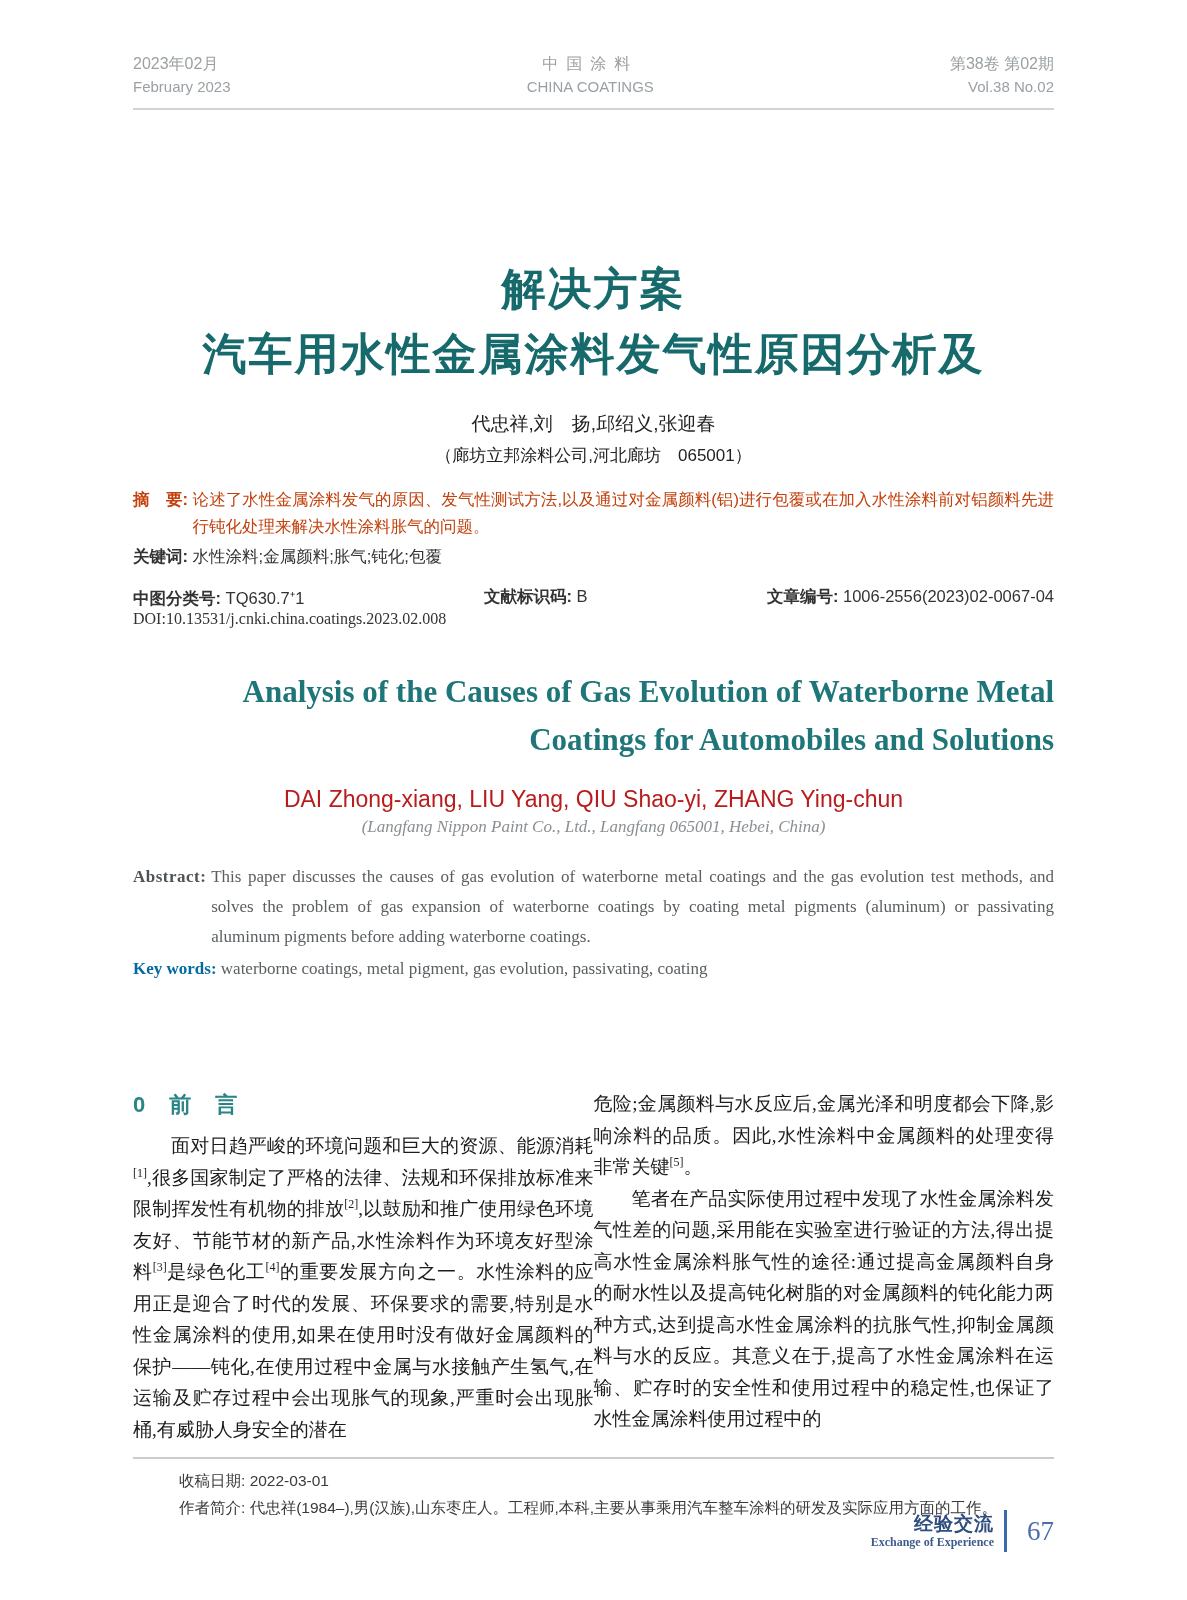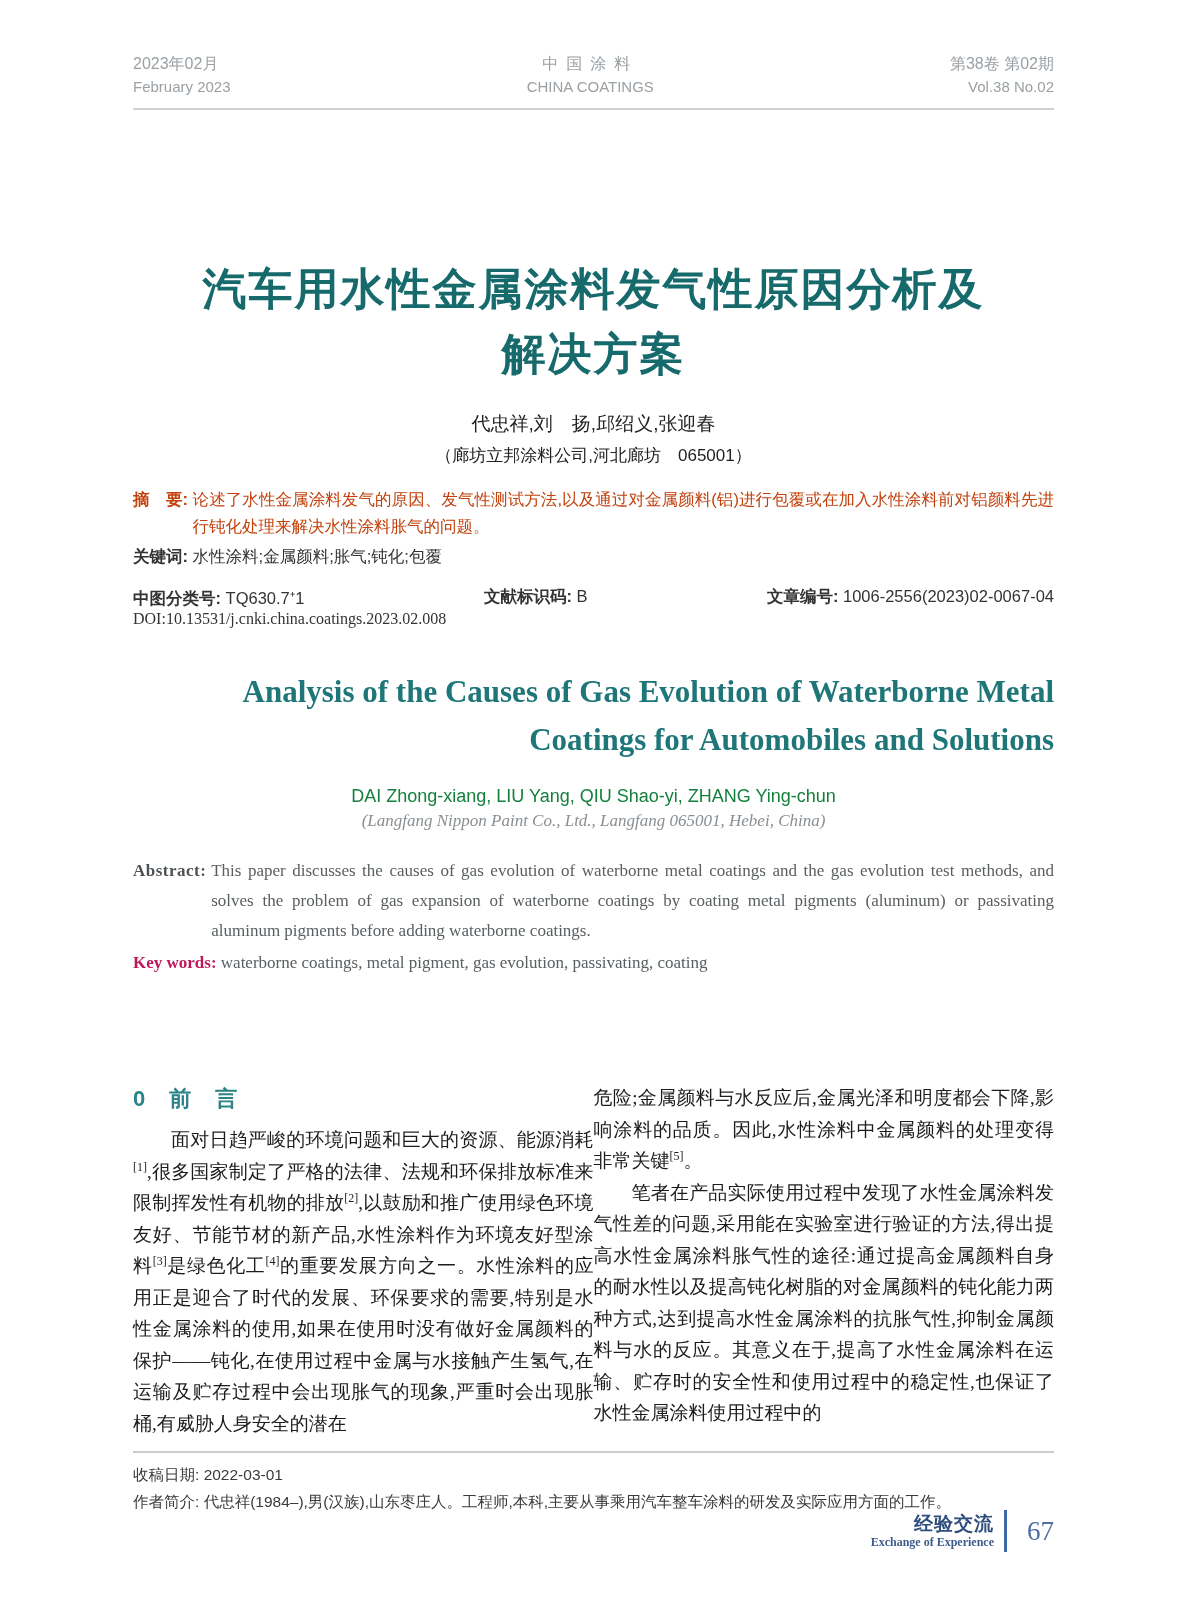--- a/index.html
+++ b/index.html
@@ -45,37 +45,37 @@
   .meta-row .lbl{font-weight:bold;}
   .doi{font-family:"Liberation Serif",serif;font-size:16px;color:#333;}
   
   .title-en{
     margin:40px 0 0 0;
     text-align:right;
     color:#1f7679;
     font-family:"Liberation Serif",serif;
     font-size:31px;font-weight:bold;line-height:48px;
   }
-  .authors-en{margin-top:22px;text-align:center;font-size:18px;color:#15803d;}
+  .authors-en{margin-top:22px;text-align:center;font-size:23px;color:#b91c1c;}
   .affil-en{margin-top:4px;text-align:center;font-family:"Liberation Serif",serif;font-style:italic;font-size:17px;color:#8a8f93;}
   .abs-en{margin-top:25px;display:flex;font-family:"Liberation Serif",serif;font-size:17px;line-height:30px;color:#595e61;}
   .abs-en .lbl{flex:0 0 auto;font-weight:bold;white-space:pre;color:#4d5256;letter-spacing:0.5px;}
   .abs-en .txt{text-align:justify;}
   .kw-en{margin-top:2px;font-family:"Liberation Serif",serif;font-size:17px;line-height:30px;color:#595e61;}
-  .kw-en .lbl{font-weight:bold;color:#be185d;}
+  .kw-en .lbl{font-weight:bold;color:#0369a1;}
   
   .body-cols{margin-top:104px;display:flex;}
   .col{flex:1 1 0;font-family:"Liberation Serif",serif;font-size:19px;line-height:31.5px;color:#1c1c1c;text-align:justify;}
   .sec-head{font-family:"Liberation Sans",sans-serif;color:#2b8486;font-size:22px;font-weight:bold;letter-spacing:1px;margin:2px 0 10px 0;line-height:30px;}
   .col p{margin:0;}
   .col p.indent{text-indent:2em;}
   sup{font-size:12px;line-height:0;}
   
   .footnote{margin-top:12px;border-top:2px solid #c9cdcf;padding-top:8px;font-size:15.5px;line-height:27px;color:#3a3a3a;}
-  .footnote .lbl{white-space:pre;}
+  .footnote .lbl{white-space:pre;margin-left:46px;}
   
   .pfooter{
     position:absolute;right:133px;bottom:48px;
     display:flex;align-items:center;
   }
   .pfooter .names{text-align:right;padding-right:10px;}
   .pfooter .zh{font-size:19px;font-weight:bold;color:#2f4e7e;letter-spacing:1px;line-height:22px;}
   .pfooter .en{font-family:"Liberation Serif",serif;font-size:12px;font-weight:bold;color:#3d5c8c;line-height:15px;}
   .pfooter .bar{width:3px;height:42px;background:#3c69a8;}
   .pfooter .num{font-family:"Liberation Serif",serif;font-size:27px;color:#4d6ea8;padding-left:20px;}
@@ -94,22 +94,22 @@
       <div class="zh">中国涂料</div>
       <div class="en">CHINA COATINGS</div>
     </div>
     <div class="blk right">
       <div class="zh">第38卷 第02期</div>
       <div class="en">Vol.38  No.02</div>
     </div>
   </div>
 
   <h1 class="title-zh">
+    <span style="display:block">解决方案</span>
     <span style="display:block">汽车用水性金属涂料发气性原因分析及</span>
-    <span style="display:block">解决方案</span>
   </h1>
 
   <div class="authors-zh">代忠祥,刘　扬,邱绍义,张迎春</div>
   <div class="affil-zh">（廊坊立邦涂料公司,河北廊坊　065001）</div>
 
   <div class="abs-zh">
     <span class="lbl">摘　要: </span>
     <span class="txt">论述了水性金属涂料发气的原因、发气性测试方法,以及通过对金属颜料(铝)进行包覆或在加入水性涂料前对铝颜料先进行钝化处理来解决水性涂料胀气的问题。</span>
   </div>
   <div class="kw-zh">

